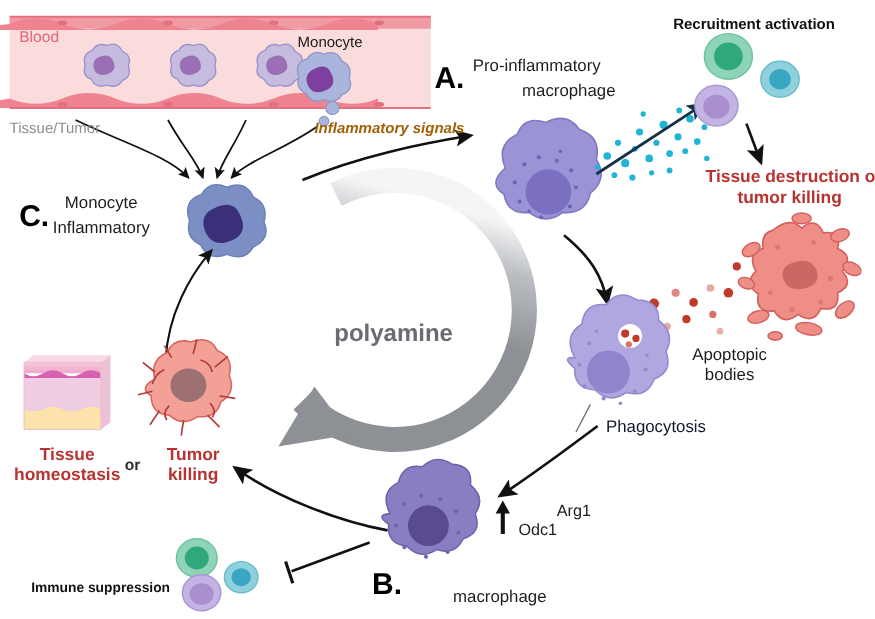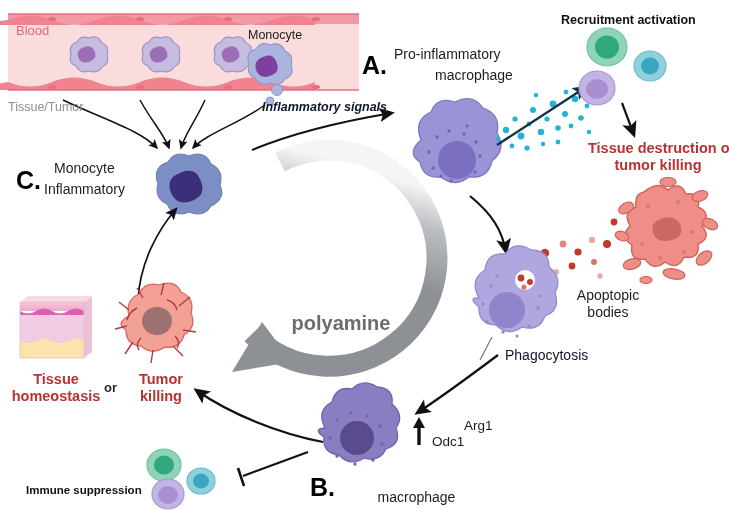--- a/index.html
+++ b/index.html
@@ -4,21 +4,21 @@
 <style>
   html,body{margin:0;padding:0;background:#ffffff;}
   body{width:729px;height:516px;overflow:hidden;font-family:"Liberation Sans",sans-serif;}
   #stage{position:relative;width:600px;height:516px;background:#fff;}
   .lbl{position:absolute;white-space:pre;line-height:1.12;}
 
   
   .t-blood{color:#e0697a;font-size:13px;}
   .t-monocyte{color:#1a1a1a;font-size:12.5px;}
   .t-tissue{color:#8e8e8e;font-size:12.5px;}
-  .t-inflam{color:#0f172a;font-size:12.5px;font-style:italic;font-weight:bold;}
+  .t-inflam{color:#a16207;font-size:12.5px;font-style:italic;font-weight:bold;}
   .t-big-letter{color:#000;font-size:25px;font-weight:bold;}
   .t-head{color:#1d1d1d;font-size:14px;text-align:center;}
   .t-lymph{color:#111;font-size:12.5px;font-weight:bold;}
   .t-red-bold{color:#b83232;font-size:14.5px;font-weight:bold;text-align:center;}
   .t-apop{color:#1d1d1d;font-size:14px;text-align:center;}
   .t-phago{color:#0f172a;font-size:14px;text-align:center;}
   .t-center{color:#6b6b73;font-size:20px;font-weight:bold;text-align:center;line-height:1.22;}
   .t-arg{color:#1d1d1d;font-size:13.5px;line-height:1.15;}
   .t-or{color:#2b2b2b;font-size:13px;font-weight:bold;}
   .t-immsup{color:#111;font-size:11.5px;font-weight:bold;}
@@ -327,21 +327,21 @@
   <div class="lbl t-lymph" style="left:561px;top:13px;">Recruitment activation</div>
 
   <div class="lbl t-red-bold" style="left:588px;top:140px;width:140px;">Tissue destruction or</div>
   <div class="lbl t-red-bold" style="left:588px;top:157px;width:140px;">tumor killing</div>
 
   <div class="lbl t-apop" style="left:565px;top:288px;width:86px;">Apoptopic</div>
   <div class="lbl t-apop" style="left:565px;top:305px;width:86px;">bodies</div>
 
   <div class="lbl t-phago" style="left:505px;top:348px;">Phagocytosis</div>
 
-  <div class="lbl t-center" style="left:287px;top:266px;width:108px;margin-top:45px;">polyamine</div>
+  <div class="lbl t-center" style="left:274px;top:266px;width:108px;">polyamine</div>
 
   <div class="lbl t-big-letter" style="left:16px;top:166px;">C.</div>
   <div class="lbl t-head" style="left:54px;top:161px;">Monocyte</div>
   <div class="lbl t-head" style="left:44px;top:182px;">Inflammatory</div>
 
   <div class="lbl t-big-letter" style="left:310px;top:473px;">B.</div>
   <div class="lbl t-head" style="left:344px;top:490px;width:145px;">macrophage</div>
 
   <div class="lbl t-arg" style="left:432px;top:418px;margin-left:32px;">Arg1</div>
   <div class="lbl t-arg" style="left:432px;top:434px;">Odc1</div>

